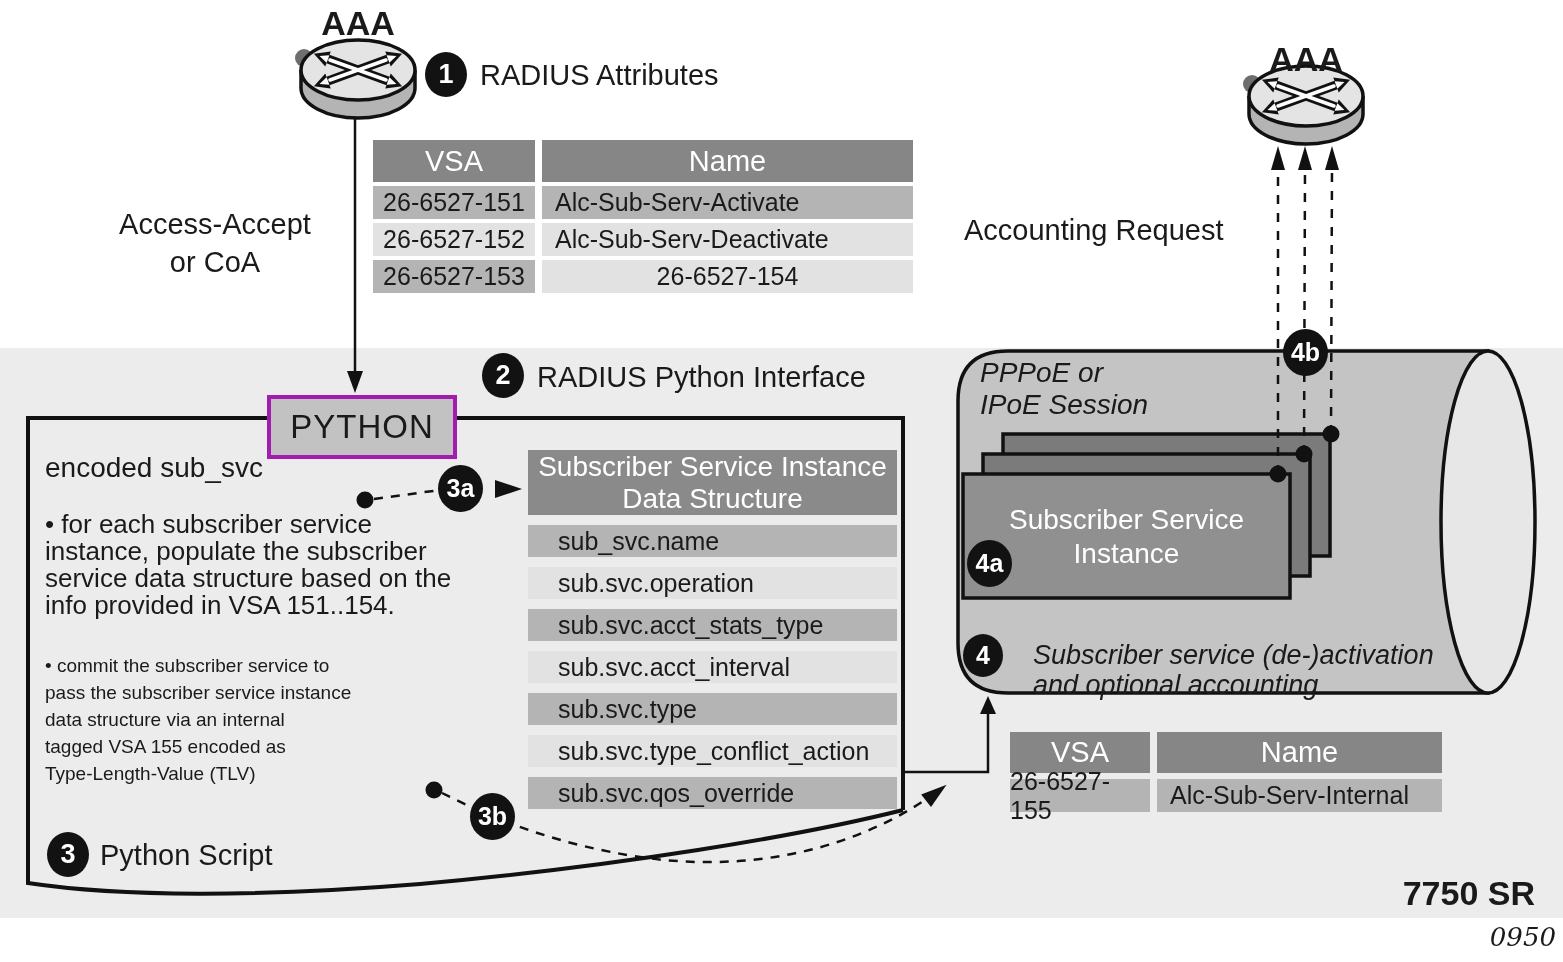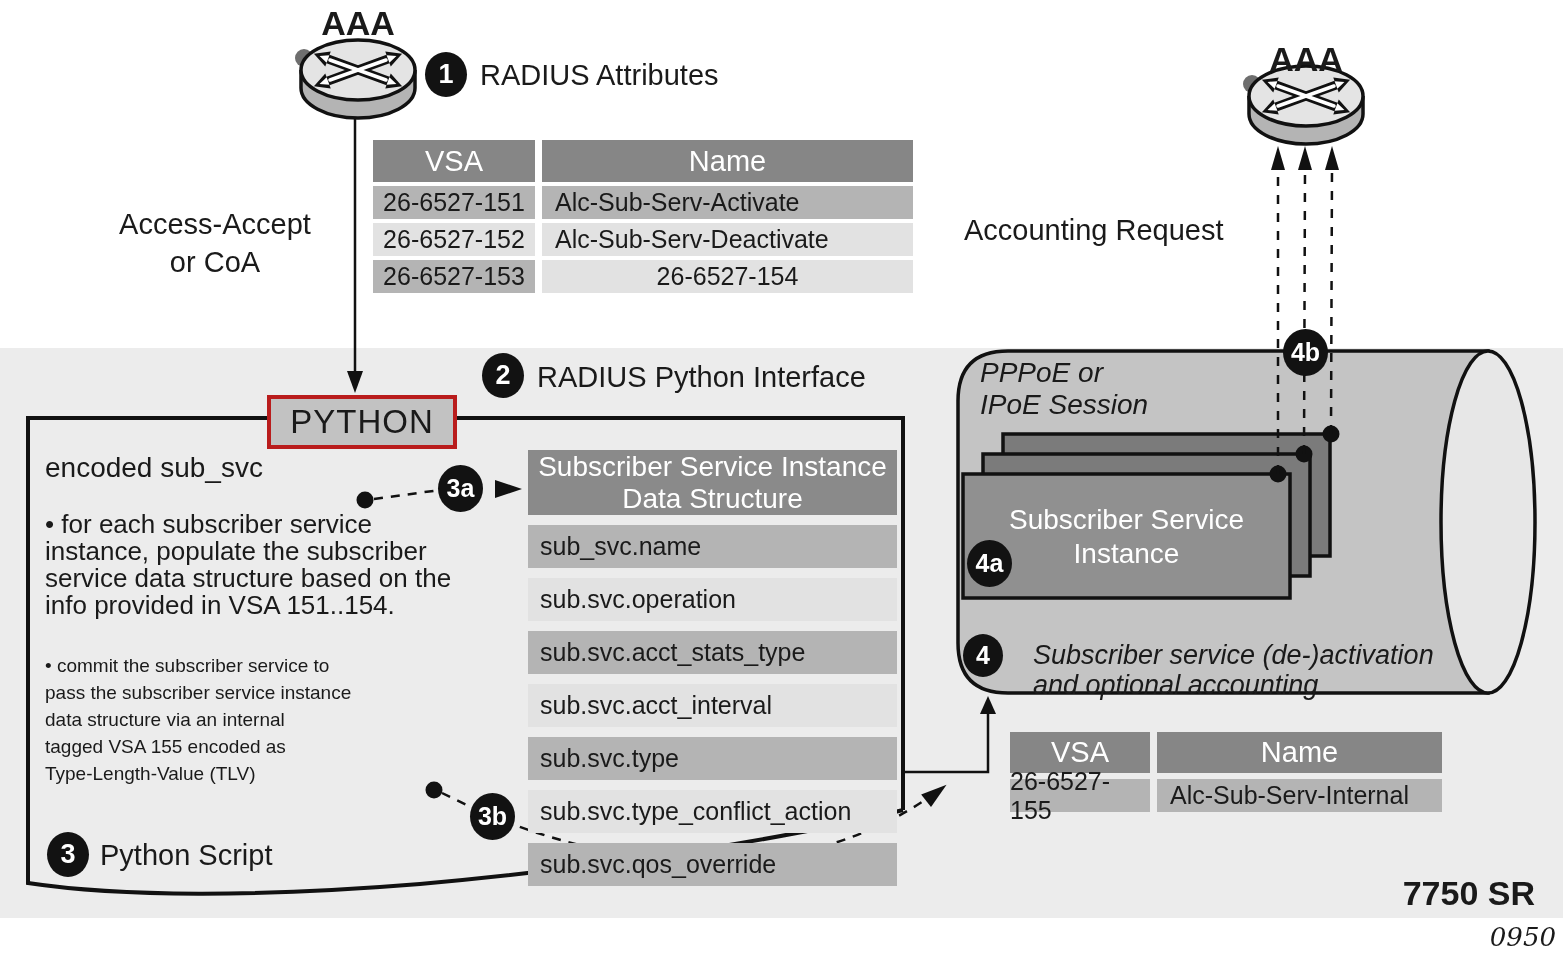--- a/index.html
+++ b/index.html
@@ -25,23 +25,23 @@
   .cell{display:flex;align-items:center;font-size:25px;}
   .th{background:#868686;color:#fff;justify-content:center;font-size:29px;}
   .row-dark{background:#b4b4b4;}
   .row-light{background:#e2e2e2;}
   .cell-num{justify-content:center;}
   .cell-name{padding-left:13px;}
   
   #ds-table{position:absolute;left:528px;top:450px;width:369px;z-index:4;}
   #ds-header{height:65px;background:#8a8a8a;color:#fff;font-size:28px;line-height:32px;
              display:flex;align-items:center;justify-content:center;text-align:center;white-space:pre-line;}
-  .ds-row{height:43px;margin-top:10px;font-size:25px;display:flex;align-items:center;padding-left:12px;}
-  #python-box{position:absolute;left:267px;top:395px;width:190px;height:54px;z-index:4;
-              background:#c2c2c2;border:4px solid #b91c1c;box-sizing:border-box;
+  .ds-row{height:32px;margin-top:10px;font-size:25px;display:flex;align-items:center;padding-left:30px;}
+  #python-box{position:absolute;left:267px;top:395px;width:190px;height:64px;z-index:4;
+              background:#c2c2c2;border:4px solid #a21caf;box-sizing:border-box;
               display:flex;align-items:center;justify-content:center;font-size:33px;letter-spacing:1px;}
 </style>
 </head>
 <body>
 
 <div id="stage">
 
   <div id="gray-region" class="abs"></div>
 
   <svg class="layer" width="1563" height="962" viewBox="0 0 1563 962">

